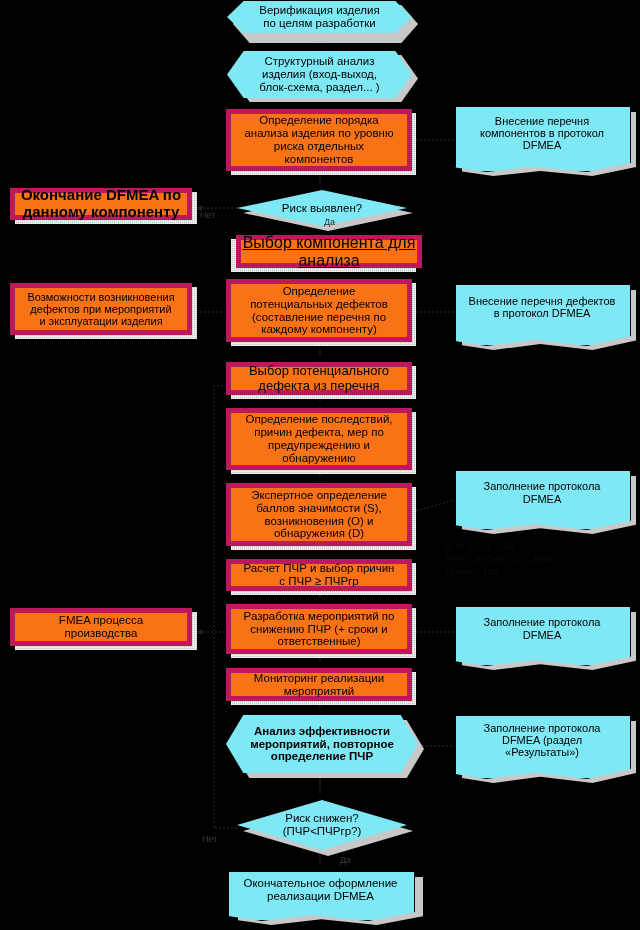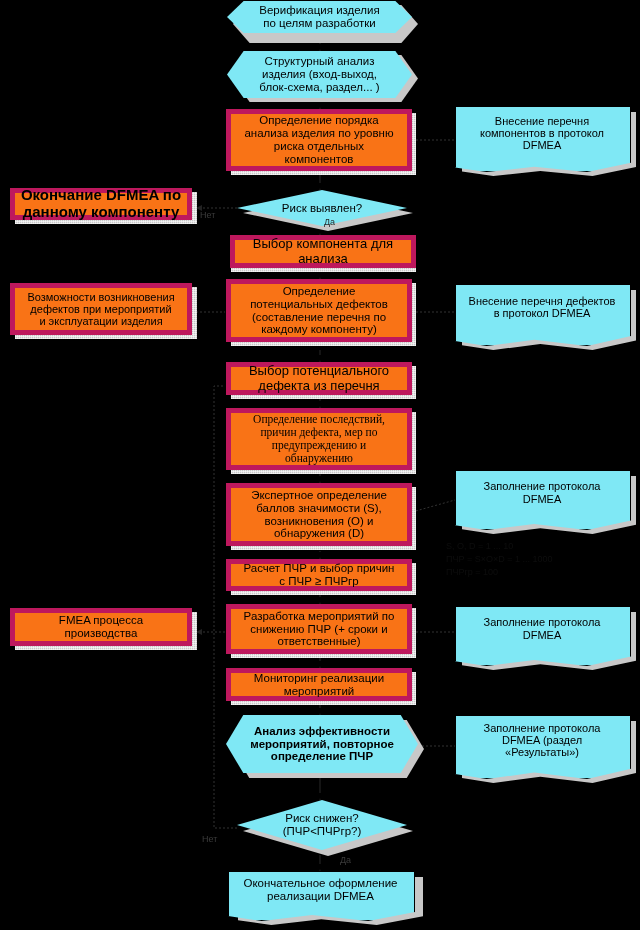--- a/index.html
+++ b/index.html
@@ -160,21 +160,21 @@
 <div class="shadow diamond-sh" style="left:243px; top:195px; width:170px; height:36px;"></div>
 <div class="node diamond" style="left:237px; top:190px; width:170px; height:36px; font-size:11.5px;">Риск выявлен?</div>
 <span class="label faint" style="left:200px; top:210px;">Нет</span>
 <span class="label" style="left:324px; top:217px;">Да</span>
 
 <div class="shadow dotted" style="left:15px; top:192px; width:182px; height:32px;"></div>
 <div class="node rect" style="left:10px; top:188px; width:182px; height:32px; font-size:15px;font-weight:bold;">Окончание DFMEA по
 данному компоненту</div>
 
 <div class="shadow dotted" style="left:231px; top:239px; width:185px; height:33px;"></div>
-<div class="node rect" style="left:230px; top:235px; width:186px; height:33px; font-size:13px;">Выбор компонента для
+<div class="node rect" style="left:236px; top:235px; width:186px; height:33px; font-size:16px;text-decoration:underline;">Выбор компонента для
 анализа</div>
 
 <div class="shadow dotted" style="left:231px; top:283px; width:185px; height:63px;"></div>
 <div class="node rect" style="left:226px; top:279px; width:186px; height:63px; font-size:11.5px;">Определение
 потенциальных дефектов
 (составление перечня по
 каждому компоненту)</div>
 
 <div class="shadow dotted" style="left:15px; top:287px; width:182px; height:52px;"></div>
 <div class="node rect" style="left:10px; top:283px; width:182px; height:52px; font-size:11px;">Возможности возникновения
@@ -186,21 +186,21 @@
 <div style="position:absolute; left:455px; top:284px; width:174px; height:60px; background:#7FE8F5; border:1px solid #000;
      clip-path: polygon(0 0,100% 0,100% 84%, 75% 100%, 45% 90%, 18% 100%, 0 92%); z-index:3;"></div>
 <div class="node" style="left:455px; top:284px; width:174px; height:46px; font-size:11px;">Внесение перечня дефектов
 в протокол DFMEA</div>
 
 <div class="shadow dotted" style="left:231px; top:366px; width:185px; height:33px;"></div>
 <div class="node rect" style="left:226px; top:362px; width:186px; height:33px; font-size:13px;">Выбор потенциального
 дефекта из перечня</div>
 
 <div class="shadow dotted" style="left:231px; top:412px; width:185px; height:62px;"></div>
-<div class="node rect" style="left:226px; top:408px; width:186px; height:62px; font-size:11.5px;font-family:Liberation Serif, serif;">Определение последствий,
+<div class="node rect" style="left:226px; top:408px; width:186px; height:62px; font-size:11.5px;">Определение последствий,
 причин дефекта, мер по
 предупреждению и
 обнаружению</div>
 
 <div class="shadow dotted" style="left:231px; top:487px; width:185px; height:63px;"></div>
 <div class="node rect" style="left:226px; top:483px; width:186px; height:63px; font-size:11.5px;">Экспертное определение
 баллов значимости (S),
 возникновения (O) и
 обнаружения (D)</div>
 

